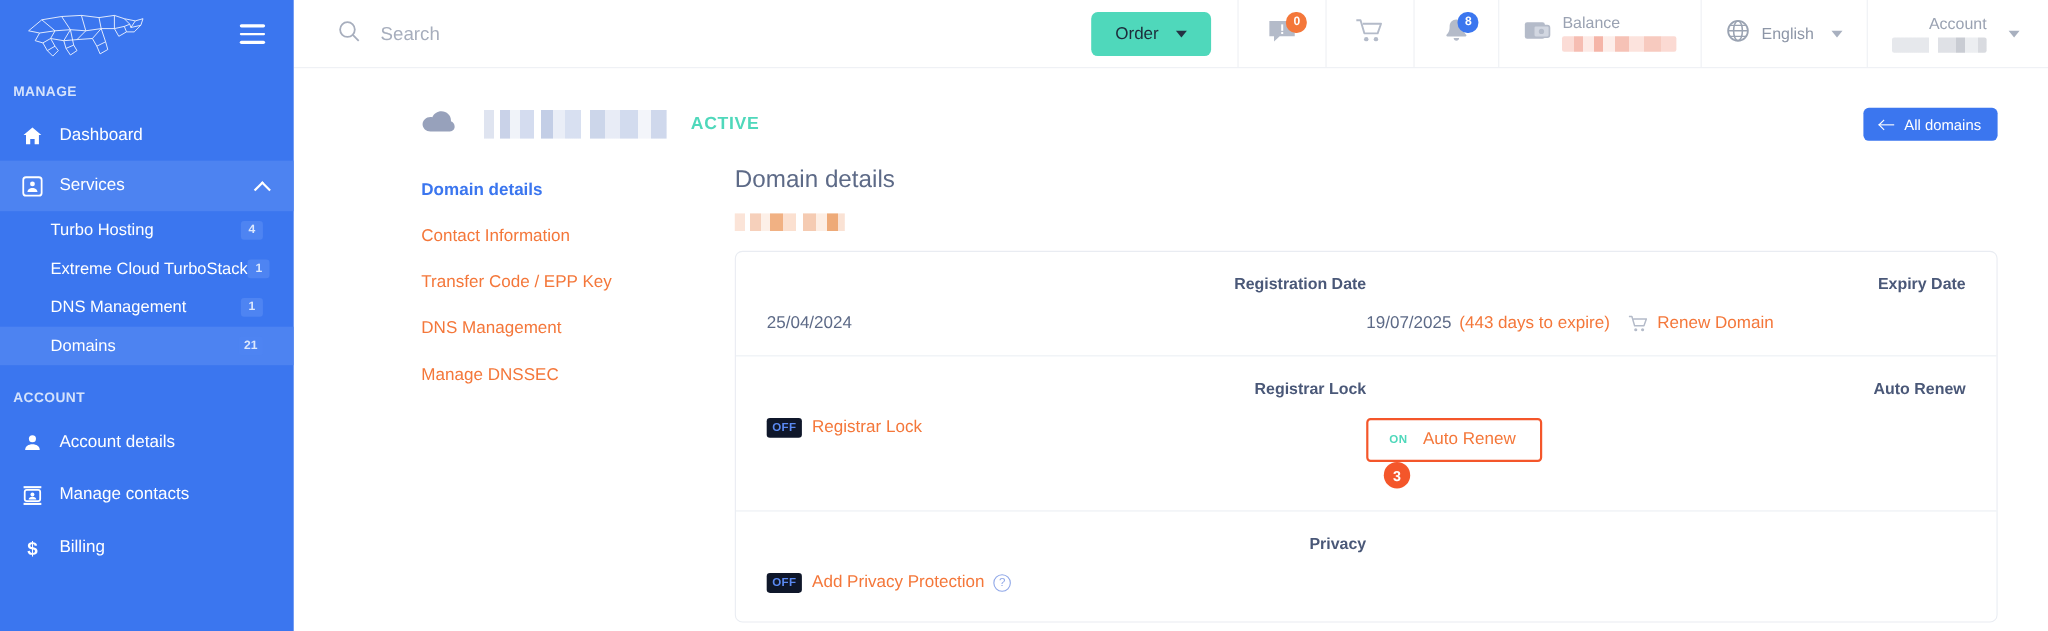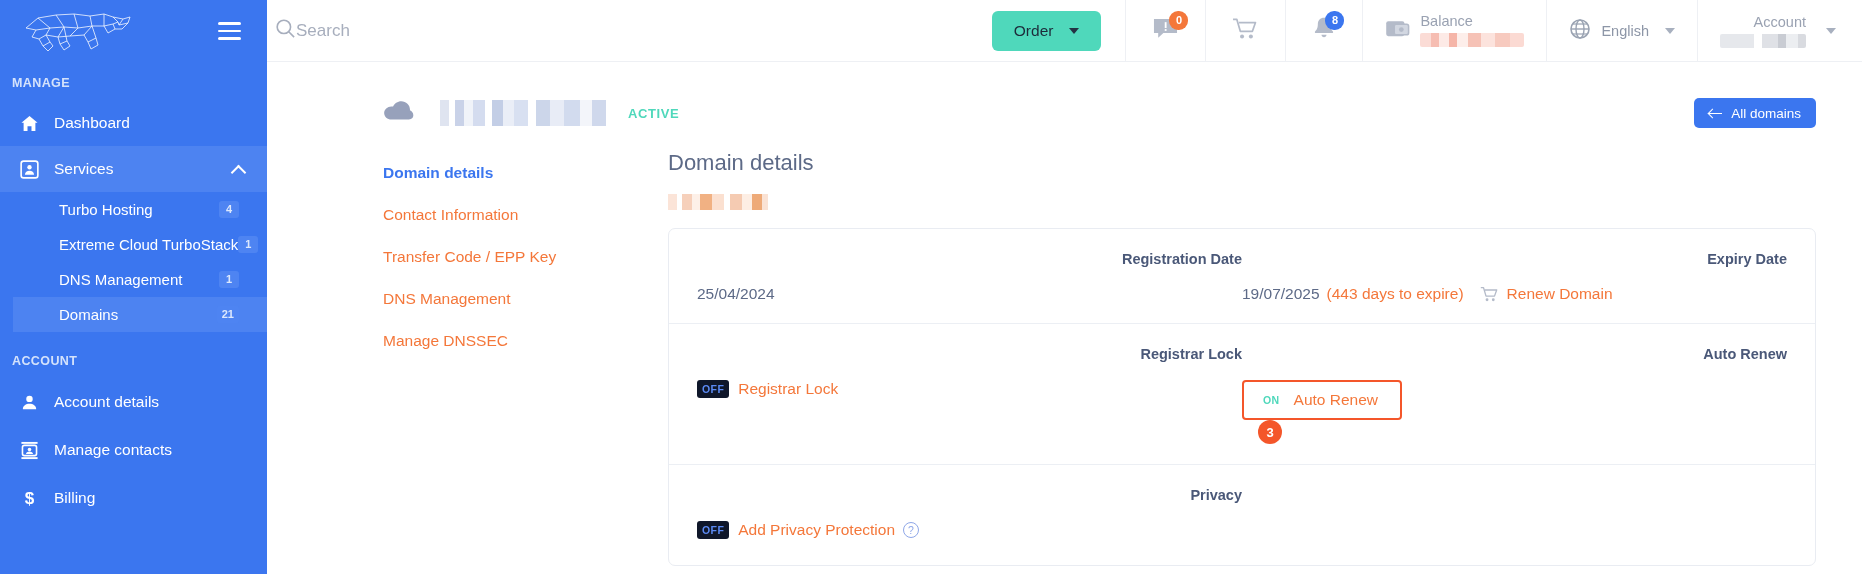--- a/index.html
+++ b/index.html
@@ -51,21 +51,20 @@
     color: #ffffff;
     cursor: pointer;
     position: relative;
   }
   .nav-item .ico { width: 34px; flex: 0 0 34px; display: flex; align-items: center; }
   .nav-item.active-soft { background: #4d83f1; }
   .nav-item.sub {
     padding-left: 46px;
     height: 35px;
     font-size: 15px;
-    margin-left: 13px;
   }
   .nav-item.sub.highlight { background: #4d83f1; }
   .nav-label { flex: 1 1 auto; white-space: nowrap; }
   .badge-pill {
     min-width: 20px;
     height: 17px;
     border-radius: 3px;
     background: #4e84f2;
     color: #dce8fd;
     font-size: 11px;
@@ -99,21 +98,22 @@
     flex: 0 0 62px;
     display: flex;
     align-items: stretch;
     border-bottom: 1px solid #eef0f4;
     background: #fff;
   }
   .search-box {
     flex: 1 1 auto;
     display: flex;
     align-items: center;
-    padding-left: 8px;
+    padding-left: 40px;
+    gap: 18px;
     min-width: 0;
   }
   .search-input {
     border: none;
     outline: none;
     font-size: 17px;
     color: #8a93a6;
     font-family: "Liberation Sans", sans-serif;
     width: 400px;
     background: transparent;
@@ -188,21 +188,21 @@
   .page-head {
     display: flex;
     align-items: center;
     padding: 36px 46px 0 116px;
     gap: 0;
   }
   .cloud-icon { margin-right: 26px; }
   .domain-title-redact { margin-right: 22px; }
   .status-chip {
     color: #4fd8bb;
-    font-size: 13px;
+    font-size: 16px;
     font-weight: 700;
     letter-spacing: .6px;
   }
   .all-domains-btn {
     margin-left: auto;
     background: #3b76ef;
     color: #fff;
     border: none;
     border-radius: 5px;
     height: 30px;

